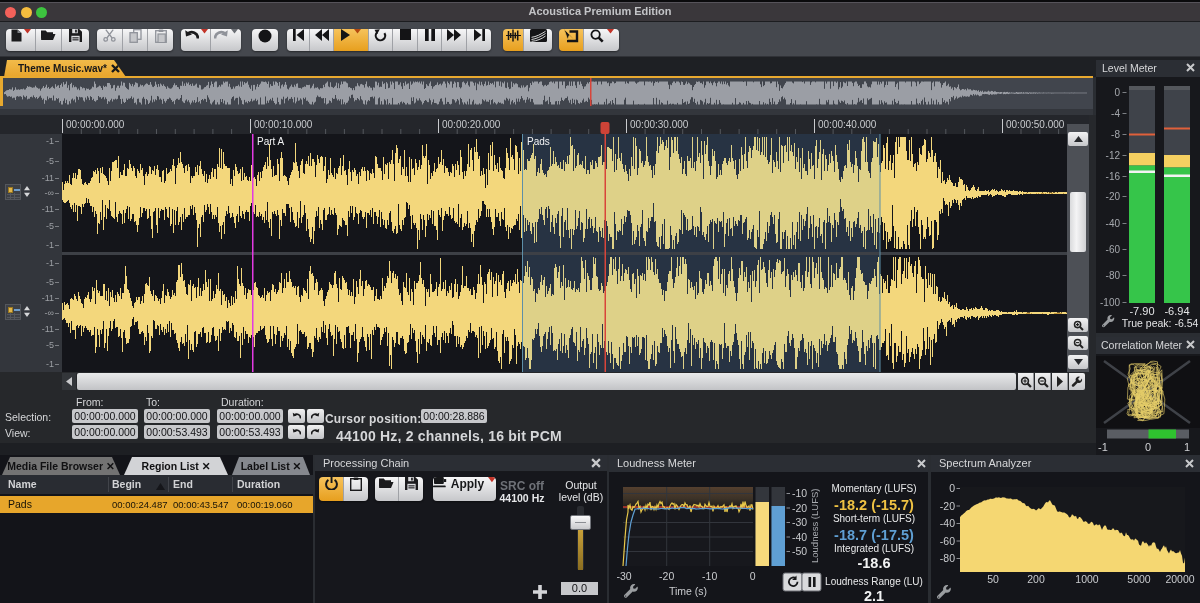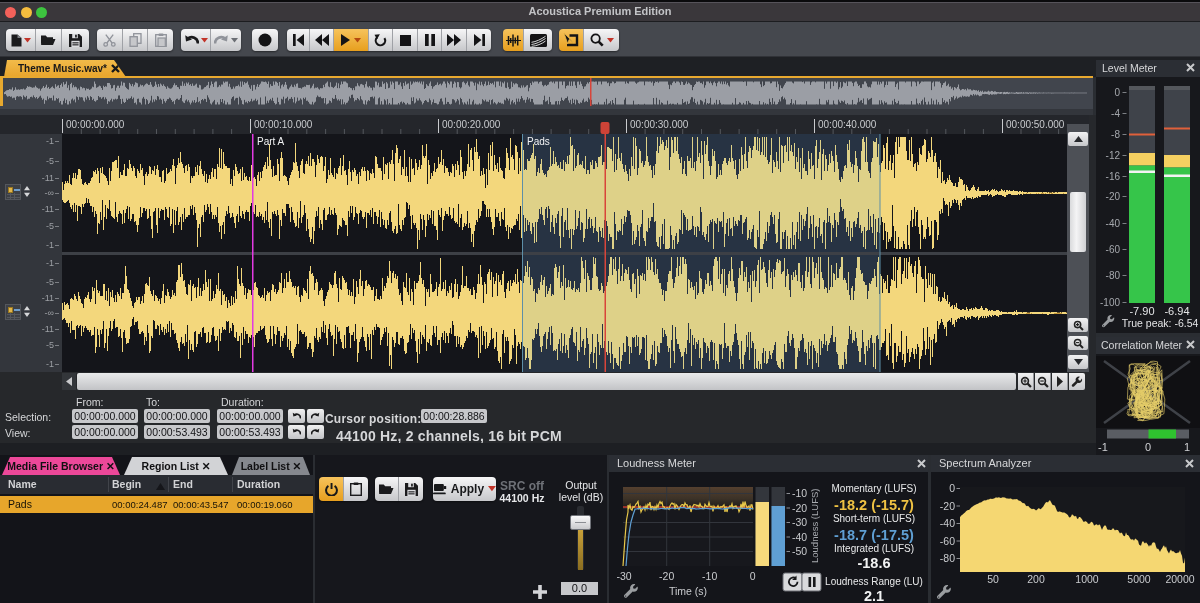--- a/index.html
+++ b/index.html
@@ -5,21 +5,21 @@
 html,body{width:1200px;height:603px;overflow:hidden;background:#2a2d32;font-family:"Liberation Sans",sans-serif}
 #app{position:relative;width:1000px;height:603px;background:#2a2d32;font-size:11px;color:#d6d7d9}
 .abs{position:absolute}
 
 #titlebar{left:0;top:0;width:1200px;height:22px;background:#3a373b;border-bottom:1px solid #1c1d20}
 .light{top:6.5px;width:11px;height:11px;border-radius:50%}
 #titlebar .t{width:100%;text-align:center;top:5px;font-size:11px;font-weight:bold;color:#c3c4c7}
 
 #toolbar{left:0;top:22px;width:1200px;height:35px;background:#45484e;border-bottom:1px solid #303237}
 .grp{position:absolute;top:7px;height:22px;display:flex;border-radius:4px;overflow:hidden;box-shadow:0 1px 2px rgba(0,0,0,.45)}
-.tb{height:22px;background:linear-gradient(#f6f6f7,#c6c7ca);display:flex;align-items:center;justify-content:center;border-right:1px solid #9fa1a6}
+.tb{height:22px;background:linear-gradient(#f6f6f7,#c6c7ca);display:flex;align-items:flex-start;justify-content:center;border-right:1px solid #9fa1a6}
 .tb:last-child{border-right:none}
 .tb.amber{background:linear-gradient(#f6c35c,#e79f1e)}
 .tb svg{display:block}
 
 #tabbar{left:0;top:57px;width:1200px;height:20px;background:#1e2024}
 #doctab{left:4px;top:60px;width:122px;height:17px;background:linear-gradient(#f2bb4a,#e8a42c);clip-path:polygon(0 100%,3px 0,110px 0,122px 100%);color:#18181a;font-weight:bold;font-size:10px;line-height:17px;text-align:left;padding-left:14px}
 #amberline{left:0;top:76px;width:1093px;height:2px;background:#e8a92f}
 
 #overview{left:0;top:78px;width:1093px;height:31px;background:#41454d}
 #ovbar{left:0;top:78px;width:3px;height:28px;background:#e8a92f}
@@ -510,21 +510,21 @@
           <path d="M8.2 0.8l-0.5 3.8-3.6-1.1z" fill="#1b1b1d"></path>
         </svg>
       </div>
  <div class="ilab" style="left:325px;top:21px;font-weight:bold;font-size:12px;letter-spacing:0.2px">Cursor position:</div>
  <div class="fld" style="left:421px;top:18px">00:00:28.886</div>
  <div class="ilab" style="left:336px;top:37px;font-weight:bold;font-size:14px;letter-spacing:0.2px">44100 Hz, 2 channels, 16 bit PCM</div>
 </div>
 <div id="sepband" class="abs"></div>
 
 <div id="p1" class="abs panel">
- <div class="rltab" style="left:2px;width:118px;background:#ec4899;clip-path:polygon(8px 0,110px 0,118px 100%,0 100%)">Media File Browser <b>✕</b></div>
+ <div class="rltab" style="left:2px;width:118px;background:#737373;clip-path:polygon(8px 0,110px 0,118px 100%,0 100%)">Media File Browser <b>✕</b></div>
  <div class="rltab" style="left:124px;width:104px;background:#d2d3d6;clip-path:polygon(8px 0,96px 0,104px 100%,0 100%)">Region List <b>✕</b></div>
  <div class="rltab" style="left:232px;width:78px;background:#85888e;clip-path:polygon(7px 0,71px 0,78px 100%,0 100%)">Label List <b>✕</b></div>
  <div class="hd">
   <span style="left:8px">Name</span>
         <span style="left:112px">Begin</span>
   <svg style="position:absolute;left:156px;top:8px" width="9" height="7" viewBox="0 0 9 7">
           <path d="M4.5 0L9 7H0z" fill="#15161a"></path>
         </svg>
   <span style="left:173px">End</span>
         <span style="left:237px">Duration</span>
@@ -533,20 +533,23 @@
   <span style="position:absolute;left:232px;top:2px;width:1px;height:15px;background:#41444a"></span>
  </div>
  <div class="row">
   <span style="left:8px;font-size:10.5px;top:2px">Pads</span>
         <span style="left:112px">00:00:24.487</span>
         <span style="left:173px">00:00:43.547</span>
         <span style="left:237px">00:00:19.060</span>
  </div>
 </div>
 <div id="p2" class="abs panel">
+ <div class="phead">Processing Chain<svg class="px" width="9" height="9" viewBox="0 0 9 9">
+          <path d="M1 1l7 7M8 1l-7 7" stroke="#c9cacc" stroke-width="2"></path>
+        </svg></div>
  <div class="grp" style="left:4px;top:22px;height:24px">
   <div class="tb amber" style="width:25px;height:24px">
           <svg width="13" height="13" viewBox="0 0 13 13">
             <path d="M3.4 2.9a5.4 5.4 0 106.2 0" stroke="#17181a" stroke-width="2" fill="none"></path>
             <rect x="5.6" y="0" width="1.9" height="6" fill="#17181a"></rect>
           </svg>
         </div>
   <div class="tb" style="width:24px;height:24px">
           <svg width="12" height="14" viewBox="0 0 12 14">
             <rect x="0.7" y="1.7" width="10.6" height="11.6" fill="none" stroke="#1b1b1d" stroke-width="1.4"></rect>

